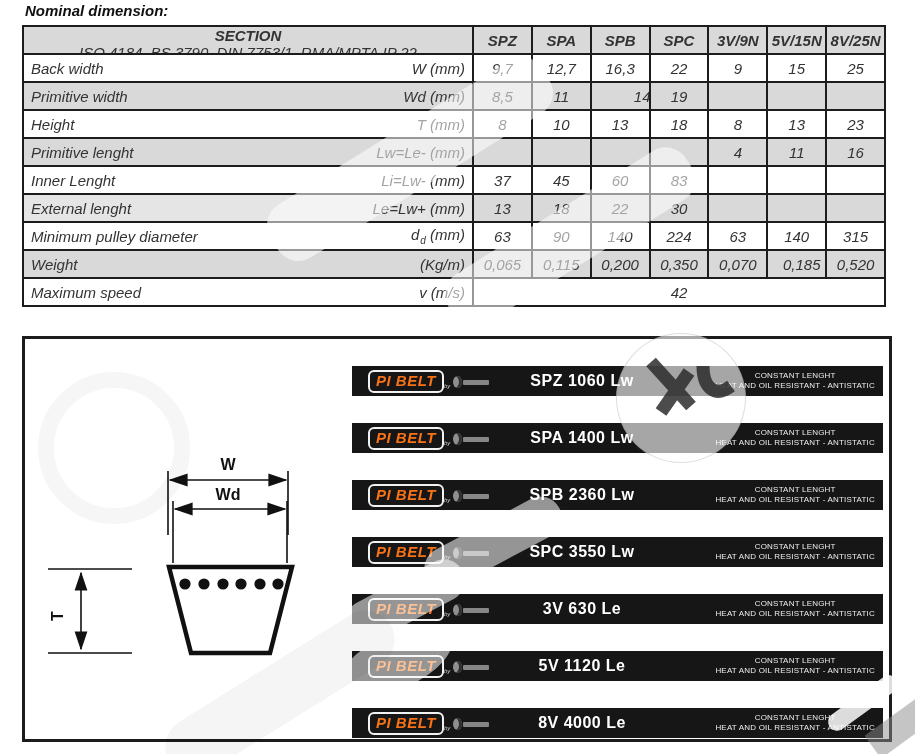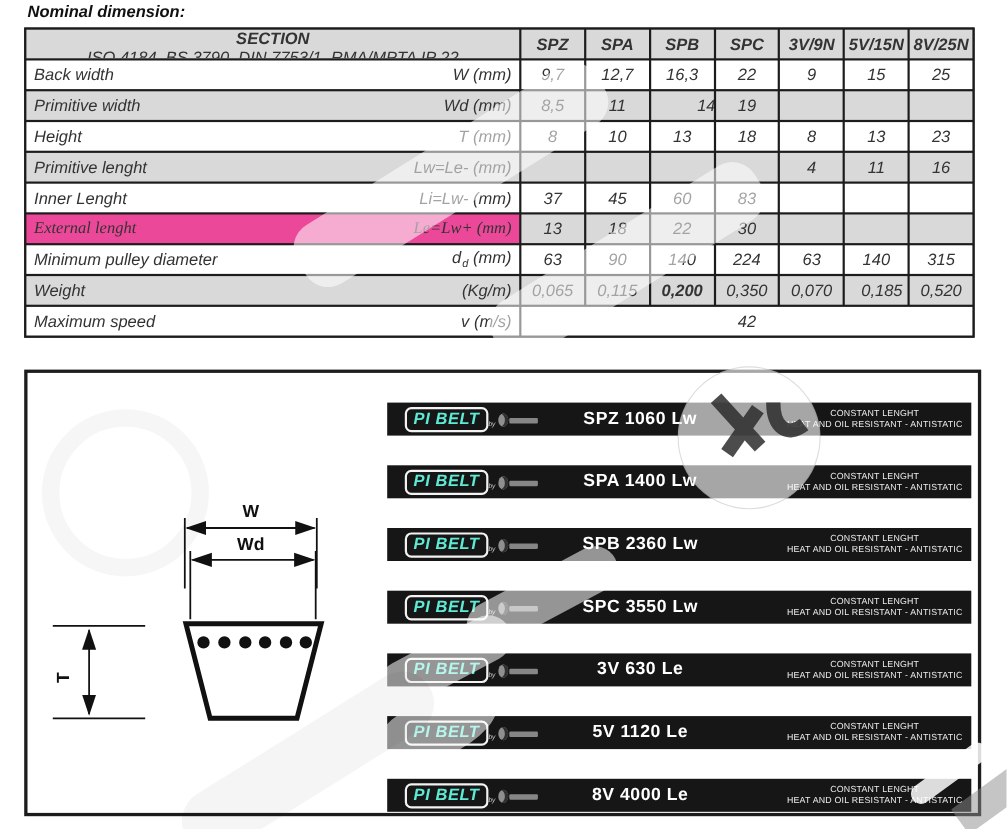--- a/index.html
+++ b/index.html
@@ -29,21 +29,21 @@
          border:3px solid #1c1c1c;background:#fff;z-index:1;}
   .panel-inner{position:relative;width:100%;height:100%;}
 
   
   .diagram{position:absolute;left:0;top:0;z-index:2;}
 
   
   .strip{position:absolute;left:327px;width:531px;height:30px;background:#161616;
          display:flex;align-items:center;padding:0;z-index:2;}
   .logo-box{position:absolute;left:16px;top:4px;border:2px solid #f2f2f2;border-radius:6px;
-            padding:0 6px 1px;color:#5eead4;font-weight:bold;font-style:italic;
+            padding:0 6px 1px;color:#f97316;font-weight:bold;font-style:italic;
             font-size:15px;letter-spacing:.5px;line-height:18px;background:#161616;}
   .by-label{position:absolute;left:92px;top:17px;color:#ccc;font-size:6px;font-style:italic;}
   .emblem{position:absolute;left:101px;top:10px;display:flex;align-items:center;gap:1px;}
   .emblem-disc{width:9px;height:12px;border-radius:50%;background:#8f8f8f;
                box-shadow:inset -3px 0 0 #2f2f2f;}
   .emblem-bar{width:26px;height:5px;background:#868686;border-radius:1px;}
   .designation{position:absolute;left:120px;top:0;width:220px;height:30px;line-height:30px;
                text-align:center;color:#fff;font-weight:bold;font-size:16px;letter-spacing:.5px;}
   .strip-right{position:absolute;right:8px;top:5px;text-align:center;color:#ededed;
                font-size:8px;line-height:10px;letter-spacing:.2px;}
@@ -122,21 +122,21 @@
       <span class="row-label">Inner Lenght</span>
       <span class="formula">Li=Lw- (mm)</span>
     </div>
     <div class="cell">37</div>
     <div class="cell">45</div>
     <div class="cell">60</div>
     <div class="cell">83</div>
     <div class="cell"></div>
     <div class="cell"></div>
     <div class="cell"></div>
-    <div class="cell merged shaded" style="background: #ec4899; font-family: Liberation Serif, serif;">
+    <div class="cell merged shaded" style="background: #e5e5e5;">
       <span class="row-label">External lenght</span>
       <span class="formula">Le=Lw+ (mm)</span>
     </div>
     <div class="cell shaded" style="background: rgb(217, 217, 217);">13</div>
     <div class="cell shaded" style="background: rgb(217, 217, 217);">18</div>
     <div class="cell shaded" style="background: rgb(217, 217, 217);">22</div>
     <div class="cell shaded" style="background: rgb(217, 217, 217);">30</div>
     <div class="cell shaded" style="background: rgb(217, 217, 217);"></div>
     <div class="cell shaded" style="background: rgb(217, 217, 217);"></div>
     <div class="cell shaded" style="background: rgb(217, 217, 217);"></div>
@@ -150,21 +150,21 @@
     <div class="cell">224</div>
     <div class="cell">63</div>
     <div class="cell">140</div>
     <div class="cell">315</div>
     <div class="cell merged shaded" style="background: rgb(217, 217, 217);">
       <span class="row-label">Weight</span>
       <span class="formula">(Kg/m)</span>
     </div>
     <div class="cell shaded" style="background: rgb(217, 217, 217);">0,065</div>
     <div class="cell shaded" style="background: rgb(217, 217, 217);">0,115</div>
-    <div class="cell shaded" style="background: rgb(217, 217, 217); font-weight: bold;">0,200</div>
+    <div class="cell shaded" style="background: rgb(217, 217, 217);">0,200</div>
     <div class="cell shaded" style="background: rgb(217, 217, 217);">0,350</div>
     <div class="cell shaded" style="background: rgb(217, 217, 217);">0,070</div>
     <div class="cell shaded" style="background: rgb(217, 217, 217); padding-left: 10px;">0,185</div>
     <div class="cell shaded" style="background: rgb(217, 217, 217);">0,520</div>
     <div class="cell merged">
       <span class="row-label">Maximum speed</span>
       <span class="formula">v (m/s)</span>
     </div>
     <div class="cell" style="grid-column: 2 / -1;">42</div>
   </div>

